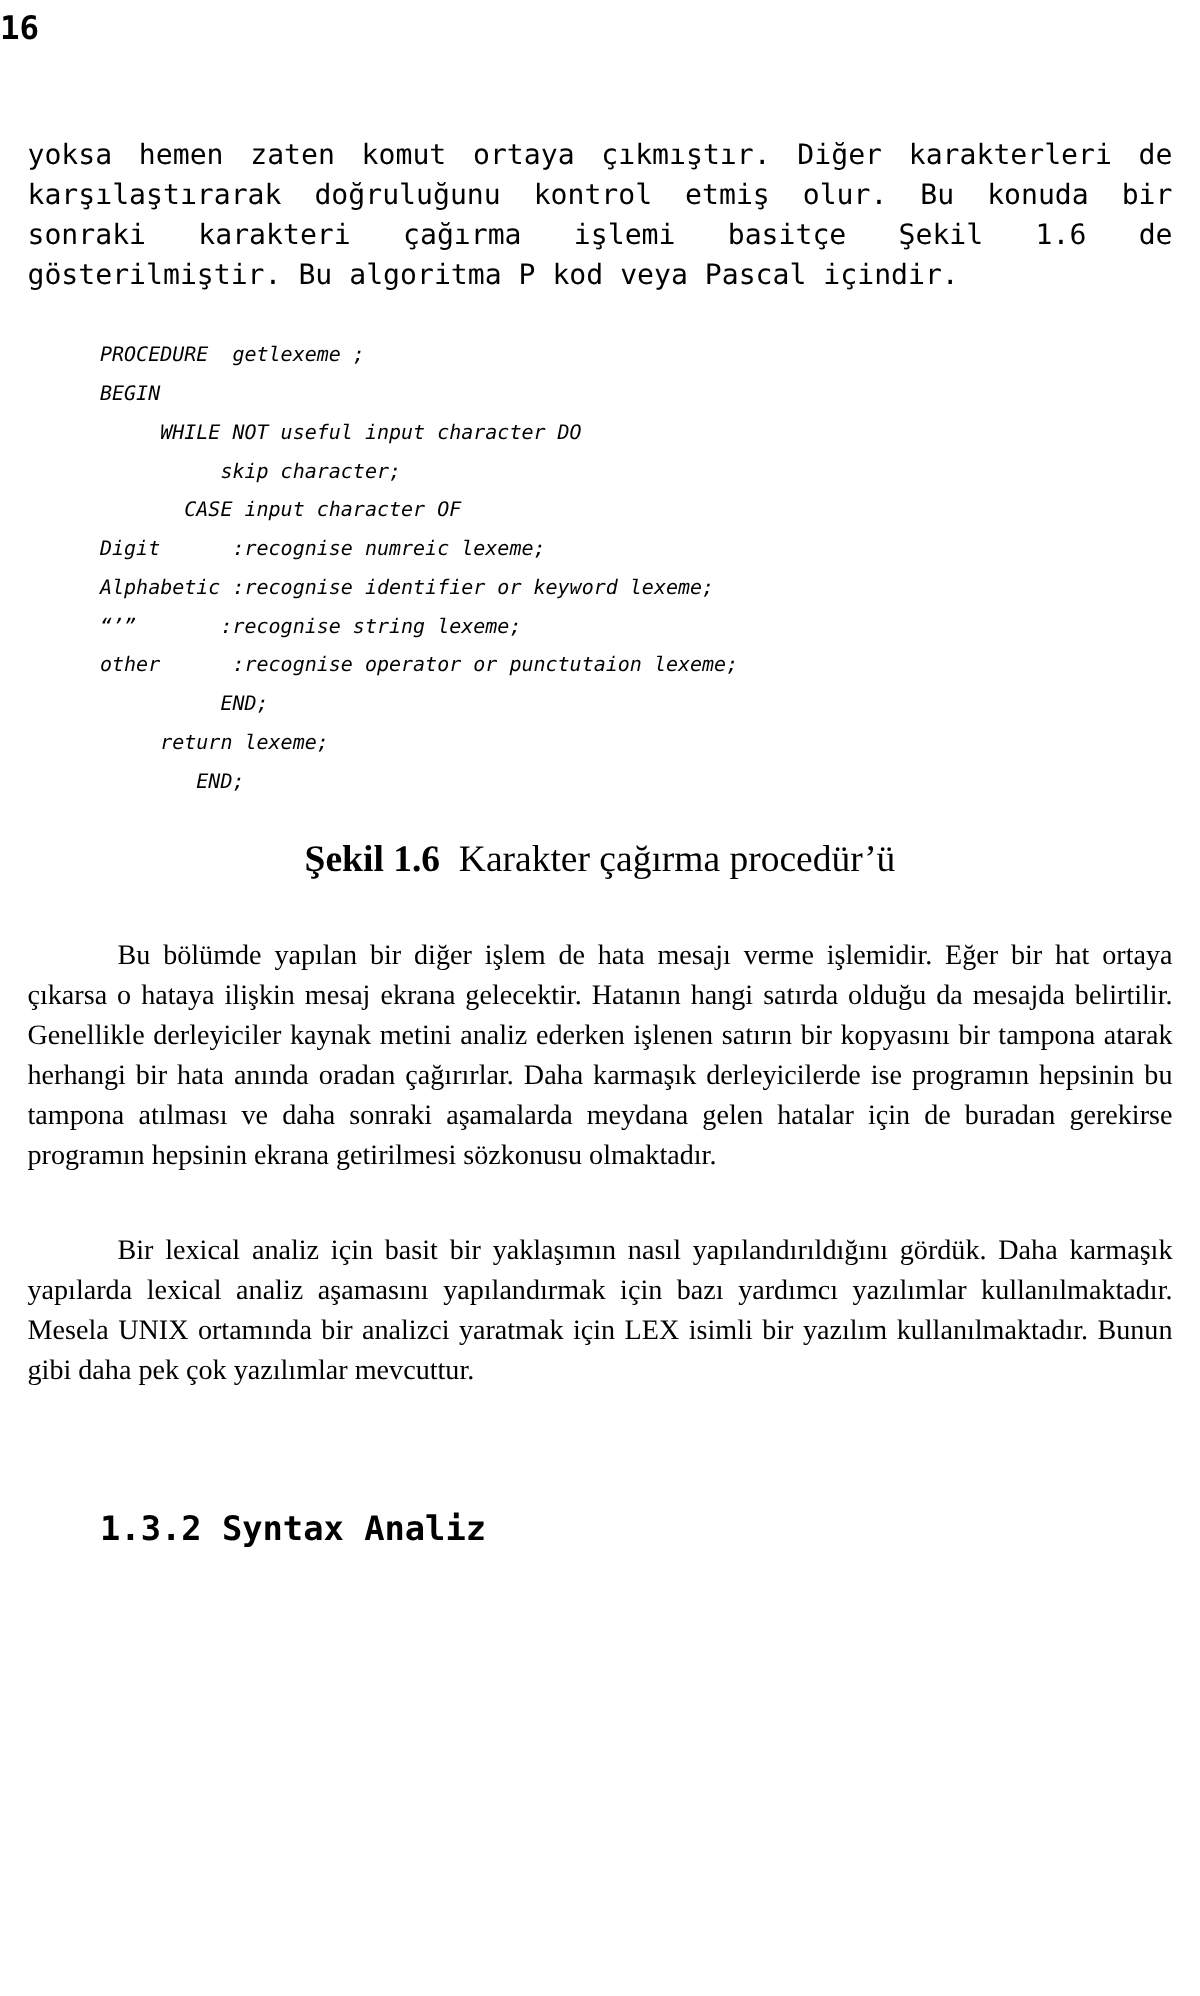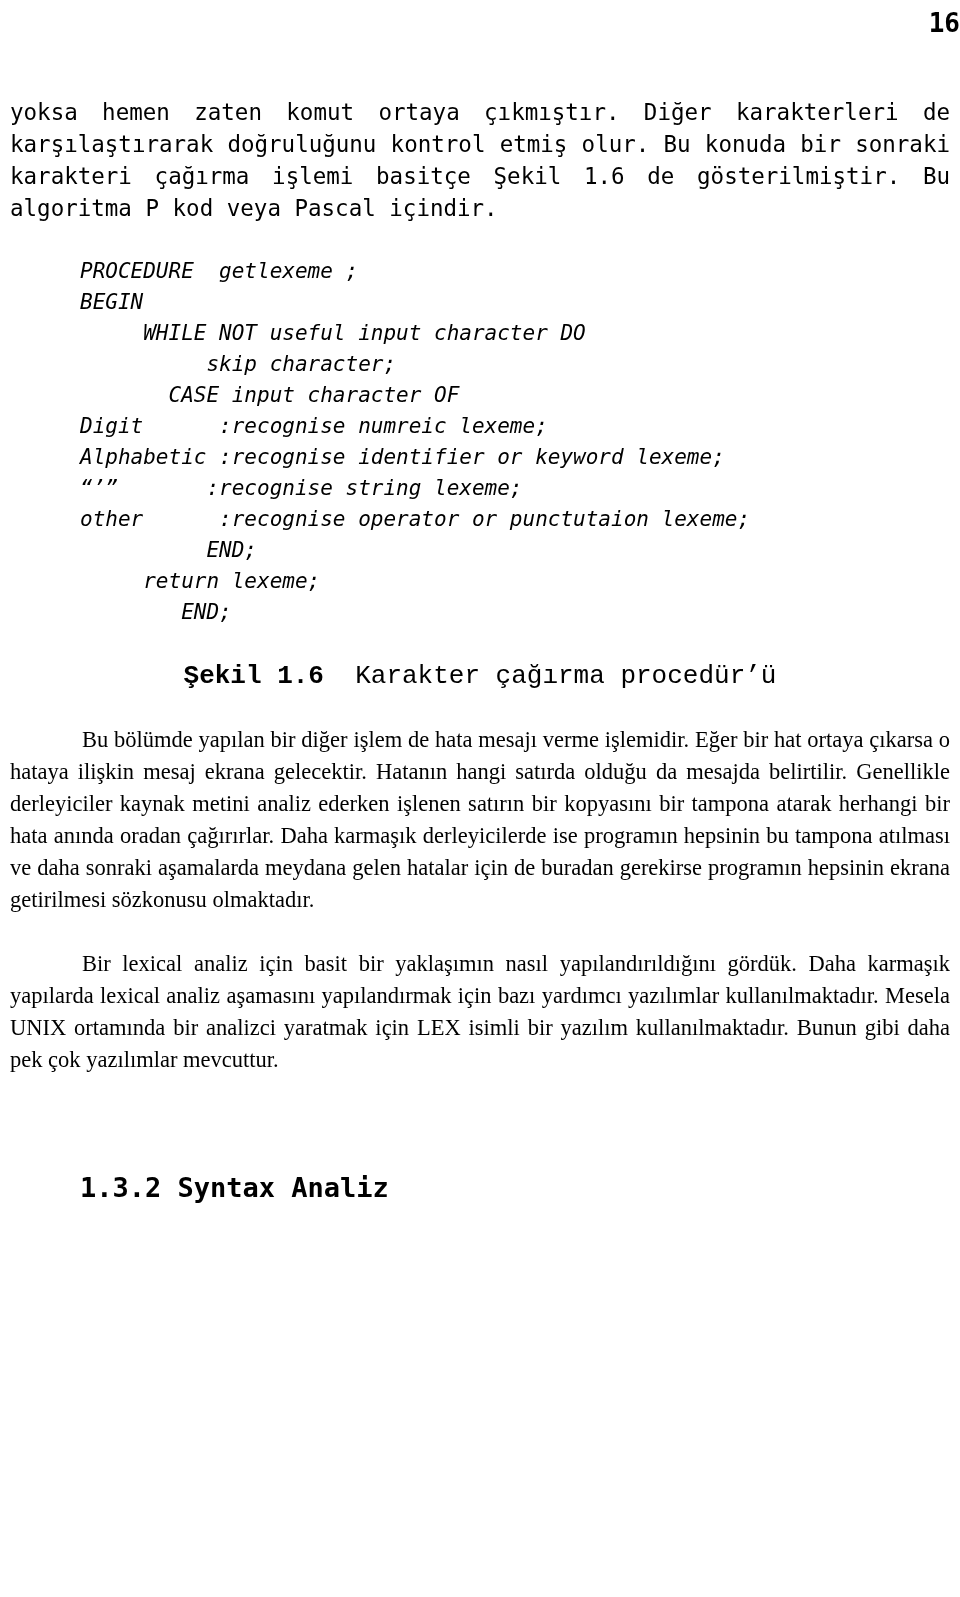--- a/index.html
+++ b/index.html
@@ -19,63 +19,63 @@
     width: 960px;
     height: 1597px;
     padding: 0;
     box-sizing: border-box;
   }
   .page-number {
     position: absolute;
     top: 8px;
     left: 0;
     width: 960px;
-    text-align: right;
+    text-align: left;
     font-family: "DejaVu Sans Mono", monospace;
     font-size: 26px;
     font-weight: bold;
     letter-spacing: 0px;
   }
   .content {
     position: absolute;
     top: 96px;
     left: 0px;
     width: 960px;
     box-sizing: border-box;
     padding: 0 10px;
   }
   p {
-    margin: 0;
+    margin: 12px;
     font-family: "DejaVu Sans Mono", monospace;
     font-size: 22.5px;
     line-height: 32px;
     text-align: justify;
     text-justify: inter-word;
   }
   .para {
     margin-bottom: 0px;
   }
   .indent-first {
     text-indent: 72px;
     font-family: Liberation Serif, serif;
   }
   .spacer-md { height: 32px; }
   .spacer-xl { height: 96px; }
 
   .code-block {
     font-family: "DejaVu Sans Mono", monospace;
-    font-size: 21px;
+    font-size: 16px;
     line-height: 31px;
     font-style: italic;
     white-space: pre;
     padding-left: 70px;
   }
   .fig-caption {
-    font-family: Liberation Mono, monospace;
-    font-size: 26px;
+    font-family: Liberation Serif, serif;
+    font-size: 30px;
     line-height: 32px;
     text-align: center;
     white-space: pre;
   }
   .fig-caption b {
     font-weight: bold;
   }
   .section-heading {
     font-family: "DejaVu Sans Mono", monospace;
     font-size: 27px;

